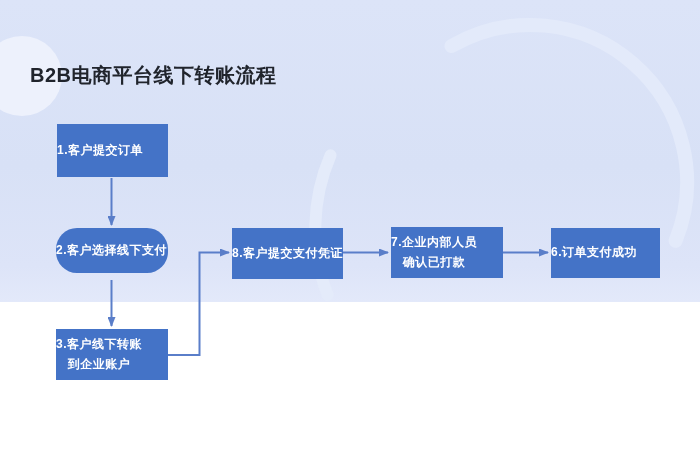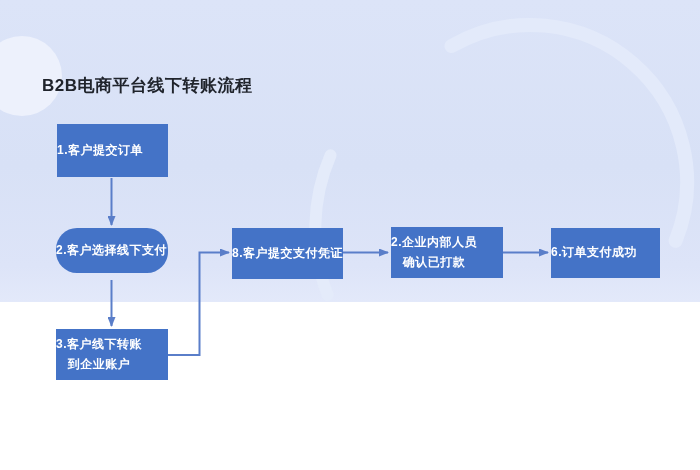--- a/index.html
+++ b/index.html
@@ -22,22 +22,22 @@
     width: 700px; height: 302px;
     background: linear-gradient(180deg, #dce4f8 0%, #d8e1f6 55%, #dde4f8 88%, #e3e9fa 100%);
     overflow: hidden;
   }
   .banner svg { position: absolute; left: 0; top: 0; }
 
   .page-title {
     position: absolute;
     left: 30px;
     top: 62px;
-    margin: 12px;
-    font-size: 17px;
+    margin: 0;
+    font-size: 20px;
     font-weight: 700;
     color: var(--title-color, #20242c);
     letter-spacing: 0.5px;
     white-space: nowrap;
   }
 
   
   .node {
     position: absolute;
     background: var(--node-fill, #4473c7);
@@ -108,20 +108,20 @@
     <span>2.客户选择线下支付</span>
   </div>
   <div class="node node-3">
     <span>3.客户线下转账
 到企业账户</span>
   </div>
   <div class="node node-4">
     <span>8.客户提交支付凭证</span>
   </div>
   <div class="node node-5">
-    <span>2.企业内部人员
+    <span>7.企业内部人员
 确认已打款</span>
   </div>
   <div class="node node-6">
     <span>6.订单支付成功</span>
   </div>
 
 </div>
 
 </body></html>

